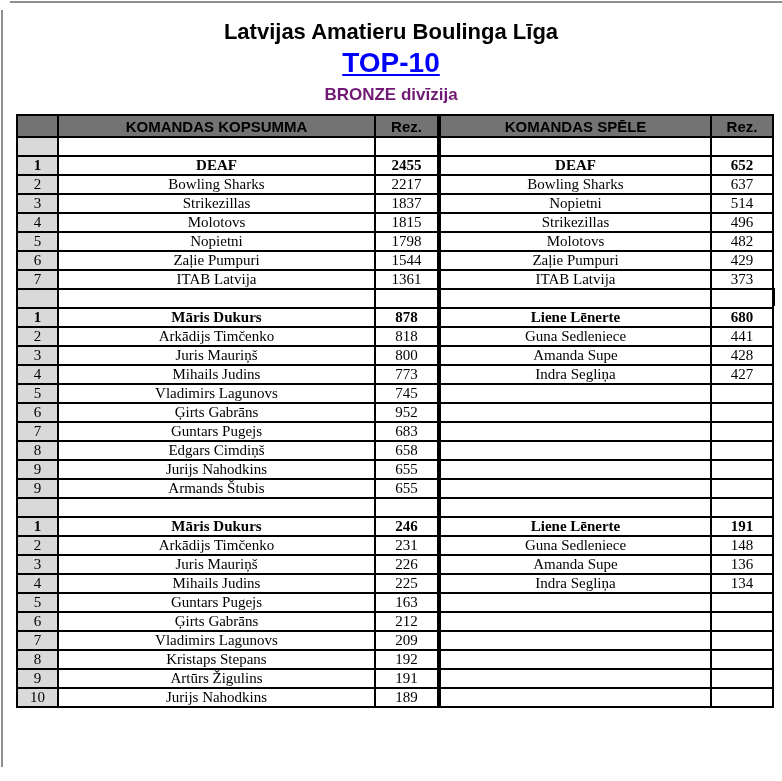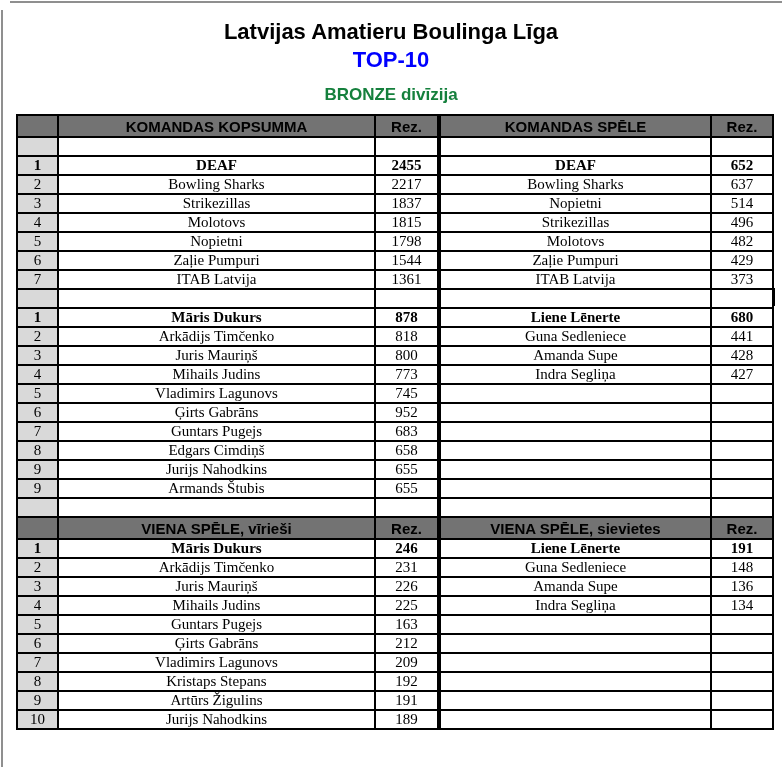--- a/index.html
+++ b/index.html
@@ -5,22 +5,22 @@
   html,body{margin:0;padding:0;}
   body{
     width:782px;height:781px;background:#ffffff;position:relative;
     font-family:"Liberation Sans",sans-serif;overflow:hidden;
   }
   .page-border-top{position:absolute;top:1px;left:10px;right:0;height:2px;background:#8f8f8f;}
   .page-border-left{position:absolute;left:1px;top:10px;bottom:14px;width:2px;background:#8f8f8f;}
 
   .title{position:absolute;left:0;width:782px;text-align:center;margin:0;font-weight:bold;}
   .main-title{top:19px;font-size:22px;color:#000000;}
-  .sub-title{top:47px;font-size:22px;color:#0000ff;}
-  .division-title{top:85px;font-size:17px;color:#15803d;}
+  .sub-title{top:47px;font-size:28px;color:#0000ff;text-decoration:underline;}
+  .division-title{top:85px;font-size:17px;color:#701a75;}
 
   table.results{
     position:absolute;left:16px;top:114px;
     border-collapse:collapse;table-layout:fixed;
   }
   td{
     border:2px solid #000000;height:17px;padding:0 2px;
     text-align:center;vertical-align:middle;
     font-family:"Liberation Serif",serif;font-size:15px;color:#000000;
     overflow:hidden;white-space:nowrap;
@@ -199,27 +199,20 @@
         <td class="name n2"></td>
         <td class="score"></td>
       </tr>
       <tr class="sep">
         <td class="rank"></td>
         <td class="name"></td>
         <td class="score"></td>
         <td class="name n2"></td>
         <td class="score"></td>
       </tr>
-      <tr class="hdr">
-        <td class="rank"></td>
-        <td class="name">VIENA SPĒLE, vīrieši</td>
-        <td class="score">Rez.</td>
-        <td class="name n2">VIENA SPĒLE, sievietes</td>
-        <td class="score">Rez.</td>
-      </tr>
       <tr class="data top">
         <td class="rank">1</td>
         <td class="name">Māris Dukurs</td>
         <td class="score">246</td>
         <td class="name n2">Liene Lēnerte</td>
         <td class="score">191</td>
       </tr>
       <tr class="data">
         <td class="rank">2</td>
         <td class="name">Arkādijs Timčenko</td>

